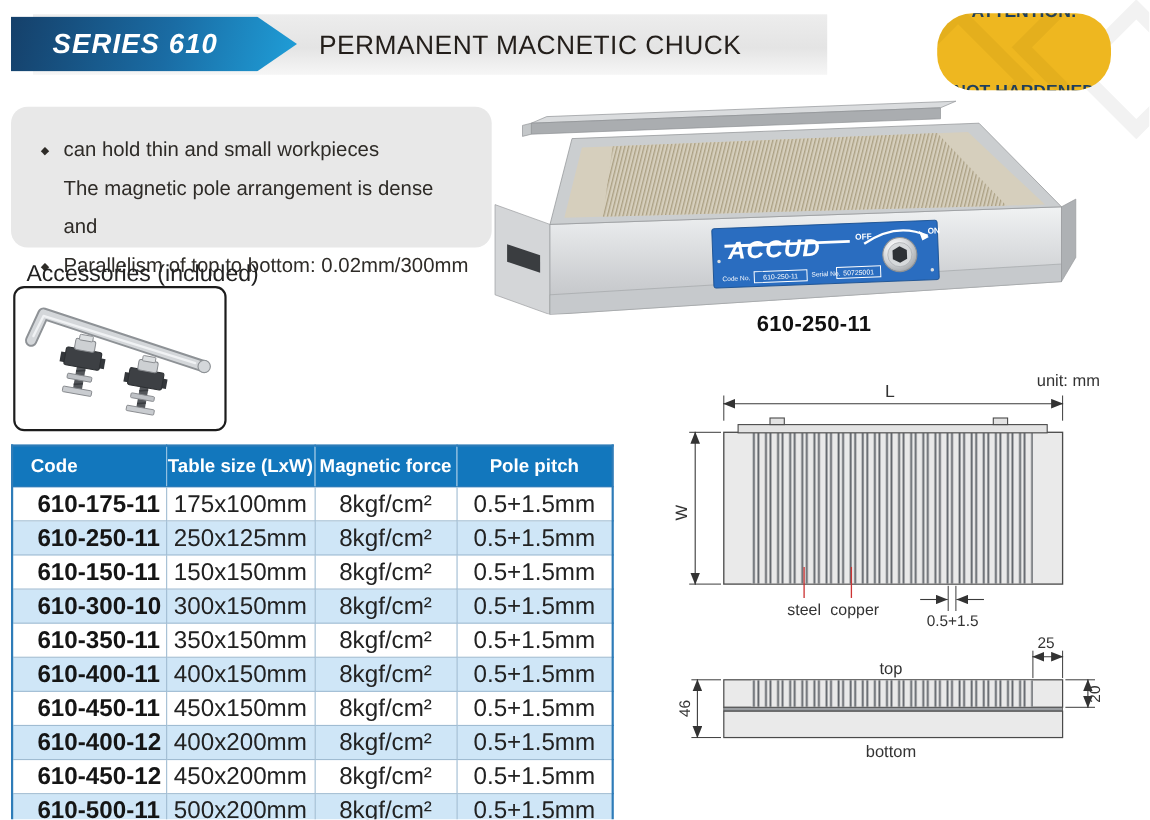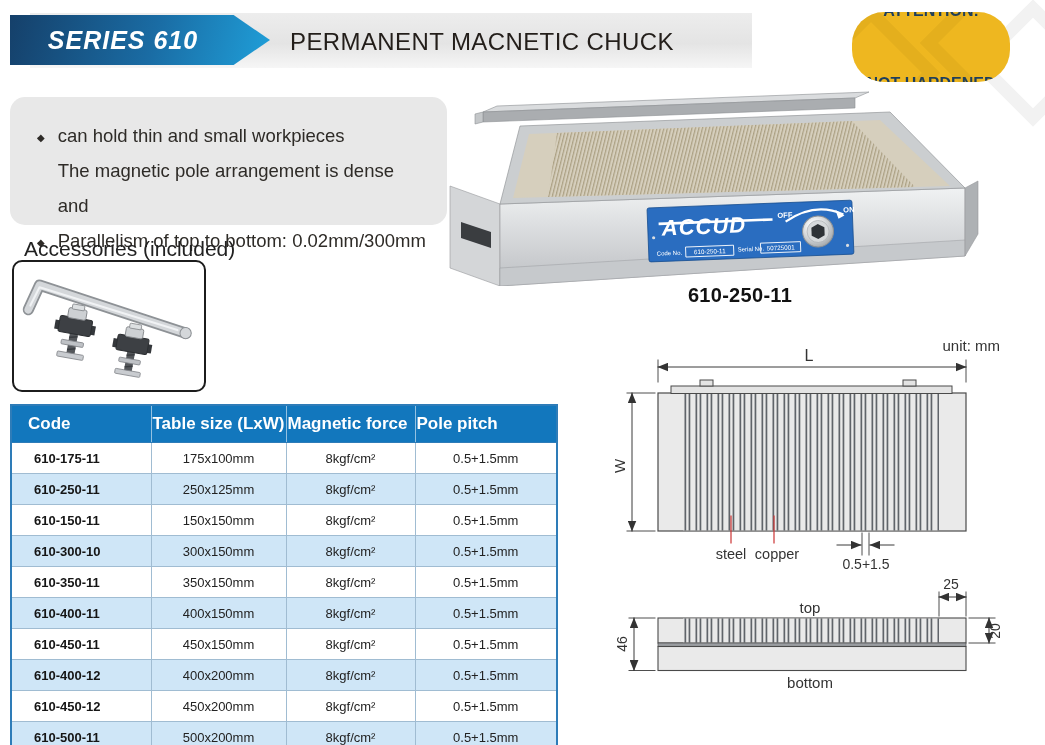--- a/index.html
+++ b/index.html
@@ -46,24 +46,24 @@
 
   
   .tech-drawing{position:absolute;left:585px;top:330px;width:460px;height:390px;}
   .tech-drawing text{font-family:"Liberation Sans","DejaVu Sans",sans-serif;fill:#333;}
 
   
   .spec-table{position:absolute;left:10px;top:404px;width:546px;border-collapse:collapse;
     table-layout:fixed;border:2px solid var(--table-border);font-size:17px;}
   .spec-table th{background:var(--table-header-blue);color:#fff;font-weight:bold;height:34px;
     border-right:1px solid rgba(255,255,255,.55);border-bottom:1px solid var(--table-border);
-    text-align:left;font-size:17px;}
+    text-align:center;font-size:17px;}
   .spec-table th:first-child{text-align:left;padding-left:16px;}
   .spec-table td{height:30px;border:1px solid #a0bcd2;text-align:center;color:#222;
-    font-size:13px;padding:0;}
+    font-size:22px;padding:0;}
   .spec-table td.code-cell{font-weight:bold;text-align:left;padding-left:22px;color:#151515;}
   .spec-table tbody tr:nth-child(even){background:var(--row-alt);}
   .spec-table tbody tr:nth-child(odd){background:#ffffff;}
 </style>
 </head>
 <body>
 
 <div class="page">
 
   <div class="page-wm"></div>

